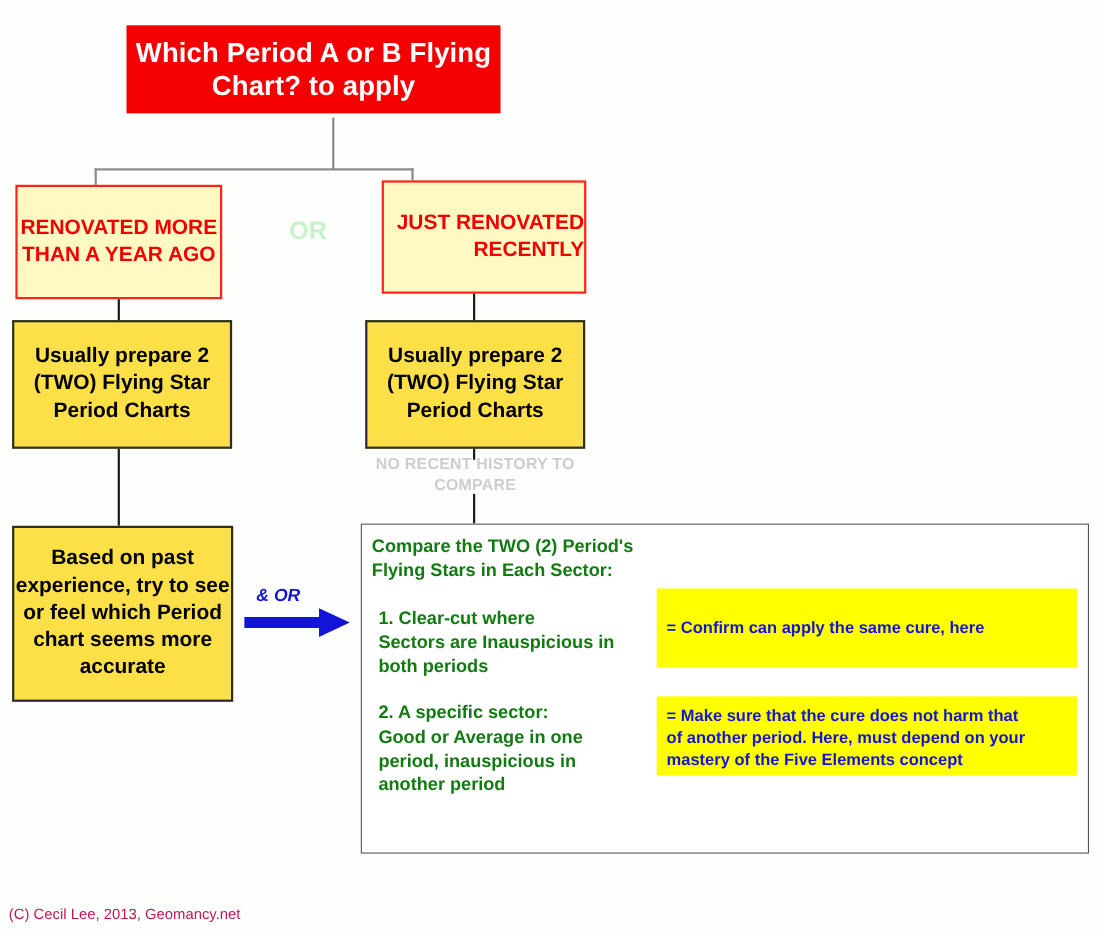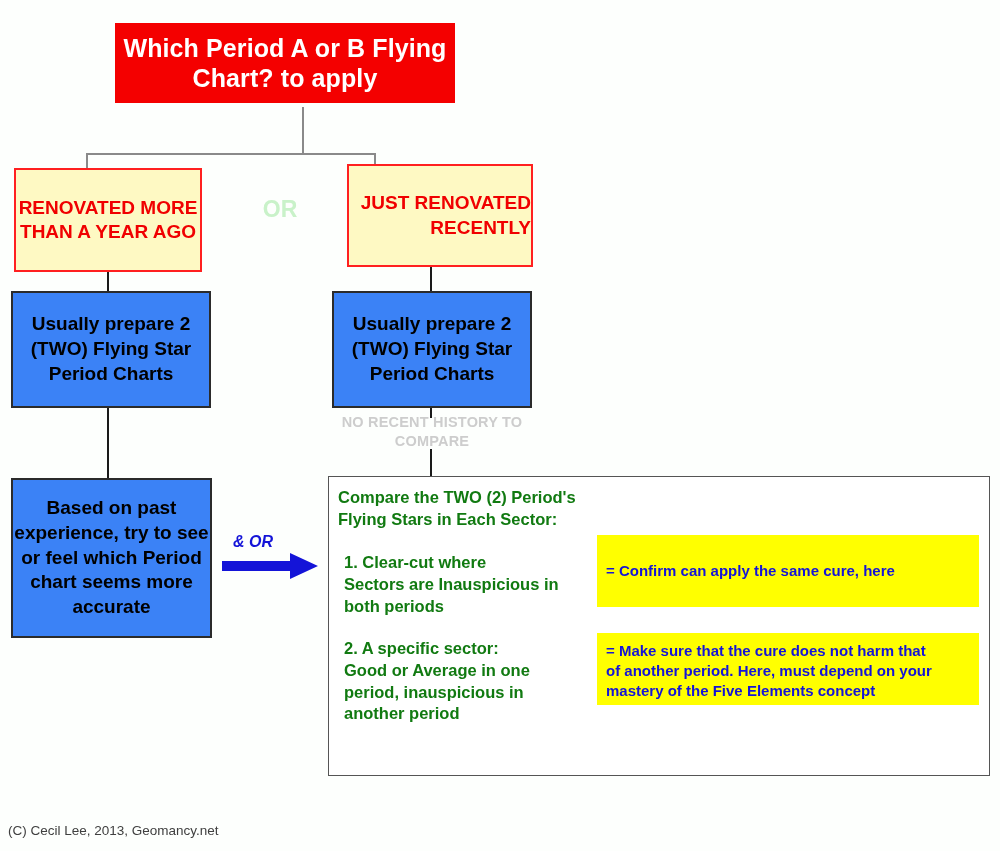--- a/index.html
+++ b/index.html
@@ -63,21 +63,21 @@
   #or-label {
     left: 235px; top: 196px; width: 90px;
     text-align: center;
     color: #c9f2c9;
     font-size: 23px;
     font-weight: bold;
   }
 
   
   .white-box {
-    background: #3b82f6;
+    background: #fde047;
     border: 2px solid #2b2b2b;
     display: flex; align-items: center; justify-content: center;
     text-align: center;
     box-sizing: border-box;
   }
   .white-box .label {
     color: #000000;
     font-size: 19px;
     font-weight: bold;
     line-height: 1.30;
@@ -158,21 +158,21 @@
     text-align: center;
     color: #117a11;
     font-size: 16.5px;
     font-weight: bold;
     font-style: italic;
   }
 
   
   #footer {
     left: 8px; top: 823px;
-    color: #404040;
+    color: #be185d;
     font-size: 13.5px;
   }
 </style>
 </head>
 <body>
 
 <div id="canvas">
 
   <div class="abs" id="root-box">
     <div class="label">Which Period A or B

